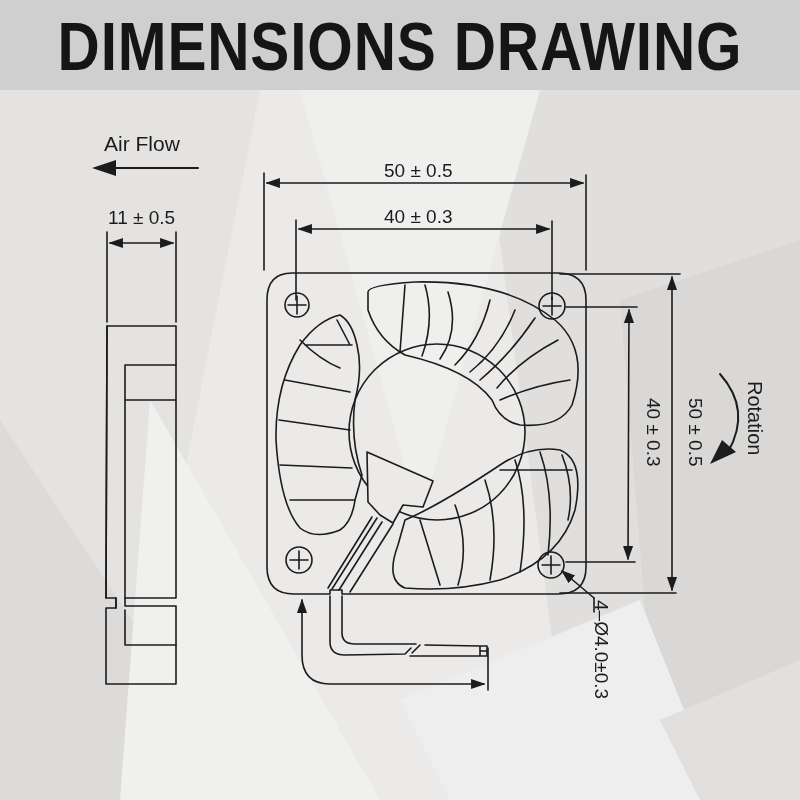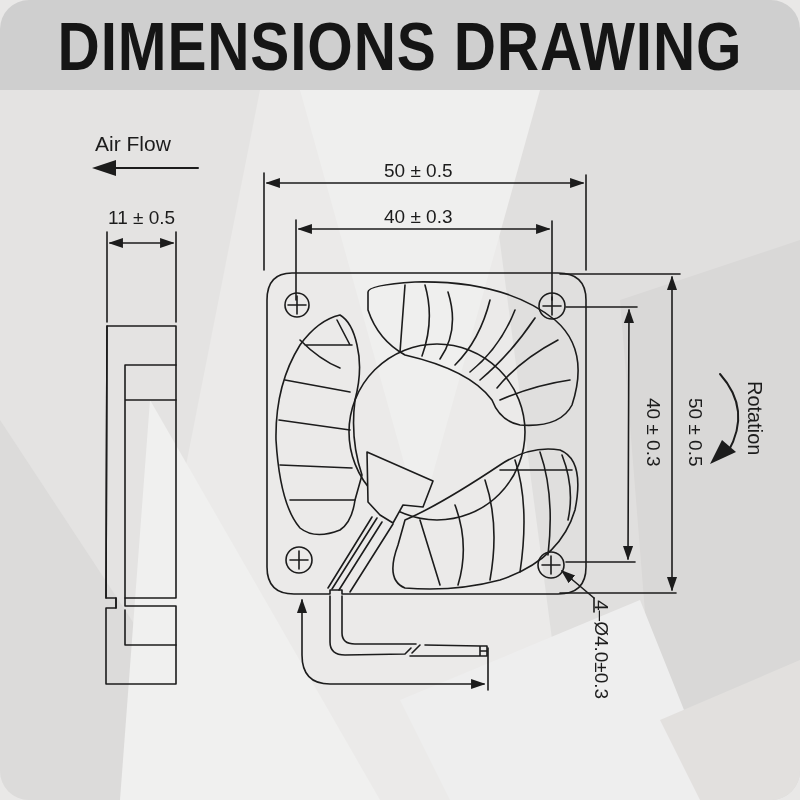--- a/index.html
+++ b/index.html
@@ -1,17 +1,17 @@
 <!DOCTYPE html>
 <html><head>
 <meta charset="utf-8">
 <style>
   html, body { margin:0; padding:0; }
   body { width:800px; height:800px; overflow:hidden; background:#e9e8e7; font-family:"Liberation Sans", sans-serif; }
-  .page { position:relative; width:800px; height:800px; overflow:hidden;border-radius:29px; }
+  .page { position:relative; width:800px; height:800px; overflow:hidden; }
   .bg { position:absolute; inset:0; }
   .header { position:absolute; left:0; top:0; width:800px; height:90px; background:#cfcfcf; }
   .title { position:absolute; left:0; top:4px; width:800px; text-align:center; font-family:"Liberation Sans", sans-serif; font-weight:bold; font-size:68px; letter-spacing:1px; color:#151515; transform:scaleX(0.86); transform-origin:center; line-height:84px; }
   .drawing { position:absolute; left:0; top:0; }
   .lbl { position:absolute; font-family:"Liberation Sans", sans-serif; color:#1c1c1c; white-space:nowrap; }
   .dim { font-size:19px; }
   .rot { transform-origin:left top; }
 </style>
 </head>
 <body>
@@ -120,21 +120,21 @@
       <path d="M412,653 L420,645 M410,656 L480,656 L480,646 L425,645 M480,646 L487,646 L487,656 L480,656 M480,651 L487,651"></path>
 
       <path d="M302,600 L302,655 Q302,684 330,684 L484,684" marker-start="url(#ah)" marker-end="url(#ah)"></path>
       <line x1="488" y1="648" x2="488" y2="690"></line>
 
       <line x1="562" y1="571" x2="594" y2="598" marker-start="url(#ah)"></line>
       <line x1="594" y1="598" x2="594" y2="612"></line>
     </g>
   </svg>
 
-  <div class="lbl" style="left:95px; top:132px; font-size:21px;">Air Flow</div>
+  <div class="lbl" style="left:104px; top:132px; font-size:21px;">Air Flow</div>
   <div class="lbl dim" style="left:95px; top:207px;margin-left:13px;">11 ± 0.5</div>
   <div class="lbl dim" style="left:384px; top:160px;">50 ± 0.5</div>
   <div class="lbl dim" style="left:384px; top:206px;">40 ± 0.3</div>
 
   <div class="lbl dim rot" style="left:664px; top:398px; transform:rotate(90deg);">40 ± 0.3</div>
   <div class="lbl dim rot" style="left:706px; top:398px; transform:rotate(90deg);">50 ± 0.5</div>
   <div class="lbl rot" style="left:766px; top:381px; font-size:20px; transform:rotate(90deg);">Rotation</div>
   <div class="lbl dim rot" style="left:612px; top:600px; transform:rotate(90deg);">4–Ø4.0±0.3</div>
 
 </div>

